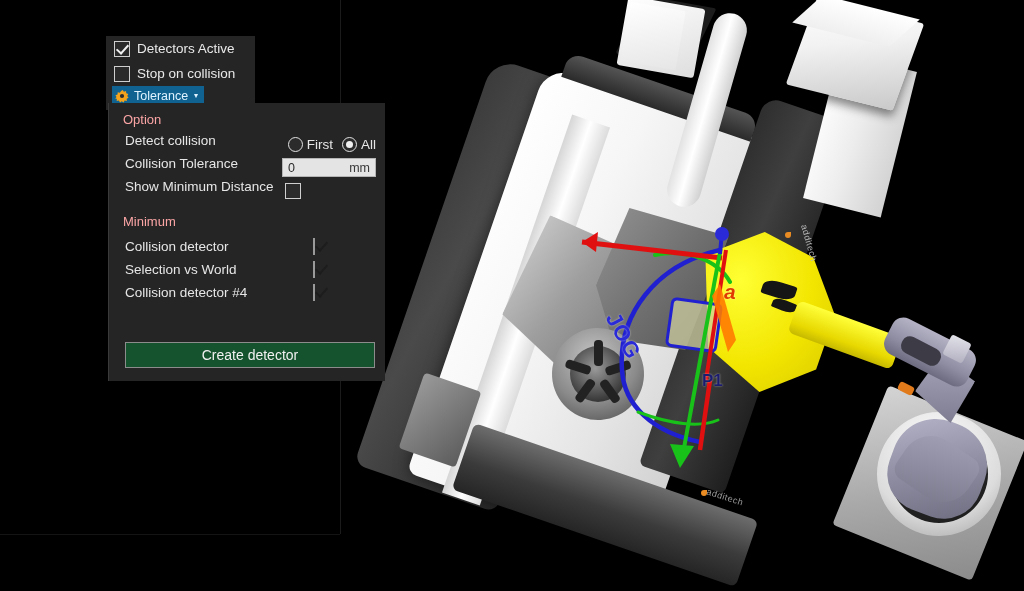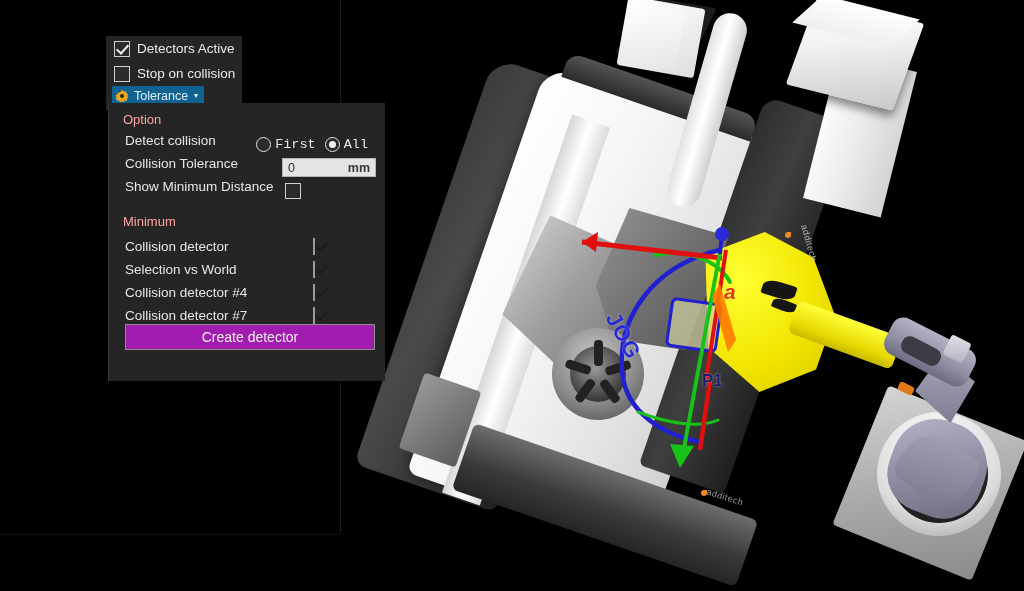--- a/index.html
+++ b/index.html
@@ -327,21 +327,21 @@
   .panel {
     position: absolute;
     background: #252526;
     color: #e8e8e8;
     font-family: "Liberation Sans", sans-serif;
     box-sizing: border-box;
   }
 
   
   #detectors-panel {
-    left: 106px; top: 36px; width: 136px; height: 74px;
+    left: 106px; top: 36px; width: 149px; height: 74px;
     background: #252526;
     padding: 0;
   }
   .chk-row {
     display: flex; align-items: center;
     height: 25px;
     padding-left: 8px;
     gap: 7px;
   }
   .chk-row .lbl { font-size: 13.5px; color: #e9e9e9; }
@@ -404,21 +404,21 @@
   .orow {
     display: flex; 
     height: 23px;
     padding-left: 16px;
     font-size: 13.5px;
     color: #e6e6e6;
   }
   .orow .name { flex: 0 0 auto; }
   .orow .ctrl { margin-left: auto; display: flex; align-items: center; }
 
-  .radio-group { display: flex; align-items: center; gap: 9px; padding-right: 17px; font-family: Liberation Mono, monospace; }
+  .radio-group { display: flex; align-items: center; gap: 9px; padding-right: 9px; }
   .radio { display: inline-flex; align-items: center; gap: 4px; font-size: 13.5px; color:#e6e6e6;}
   .rdot {
     width: 15px; height: 15px; border-radius: 50%;
     border: 1.6px solid #e2e2e2; background: #2b2b2c;
     position: relative; box-sizing: border-box;
   }
   .rdot.sel { background: #2b2b2c; }
   .rdot.sel::after {
     content: ""; position: absolute;
     left: 3px; top: 3px; width: 7px; height: 7px;
@@ -429,36 +429,36 @@
     width: 94px; height: 19px;
     background: #e4e4e4;
     color: #2b2b2b;
     font-size: 12.5px;
     display: flex; align-items: center;
     padding: 0 5px;
     box-sizing: border-box;
     margin-right: 9px;
     border: 1px solid #b5b5b5;
   }
-  .tol-field .unit { margin-left: auto; color: #3a3a3a; font-weight: bold; }
+  .tol-field .unit { margin-left: auto; color: #3a3a3a; }
 
   .det-row {
     display: flex; align-items: center;
     height: 23px;
     padding-left: 16px;
     font-size: 13.5px;
     color: #e6e6e6;
   }
   .det-row .ctrl { margin-left: auto; margin-right: 70px; }
 
   #create-detector-button {
     position: absolute;
-    left: 16px; bottom: 31px;
+    left: 16px; bottom: 13px;
     width: 250px; height: 26px;
-    background: #a21caf;
+    background: #14532d;
     border: 1px solid #8c8c8c;
     color: #f0f0f0;
     font-size: 14px;
     display: flex; align-items: center; justify-content: center;
     box-sizing: border-box;
     cursor: pointer;
     font-family: "Liberation Sans", sans-serif;
   }
 </style>
 </head>
@@ -616,21 +616,17 @@
       <span class="ctrl"><span class="cbox white checked"></span></span>
     </div>
     <div class="det-row">
       <span>Selection vs World</span>
       <span class="ctrl"><span class="cbox white checked"></span></span>
     </div>
     <div class="det-row">
       <span>Collision detector #4</span>
       <span class="ctrl"><span class="cbox white checked"></span></span>
     </div>
-    <div class="det-row">
-      <span>Collision detector #7</span>
-      <span class="ctrl"><span class="cbox white checked"></span></span>
-    </div>
 
     <div id="create-detector-button">Create detector</div>
   </div>
 
 </div>
 
 </body></html>

